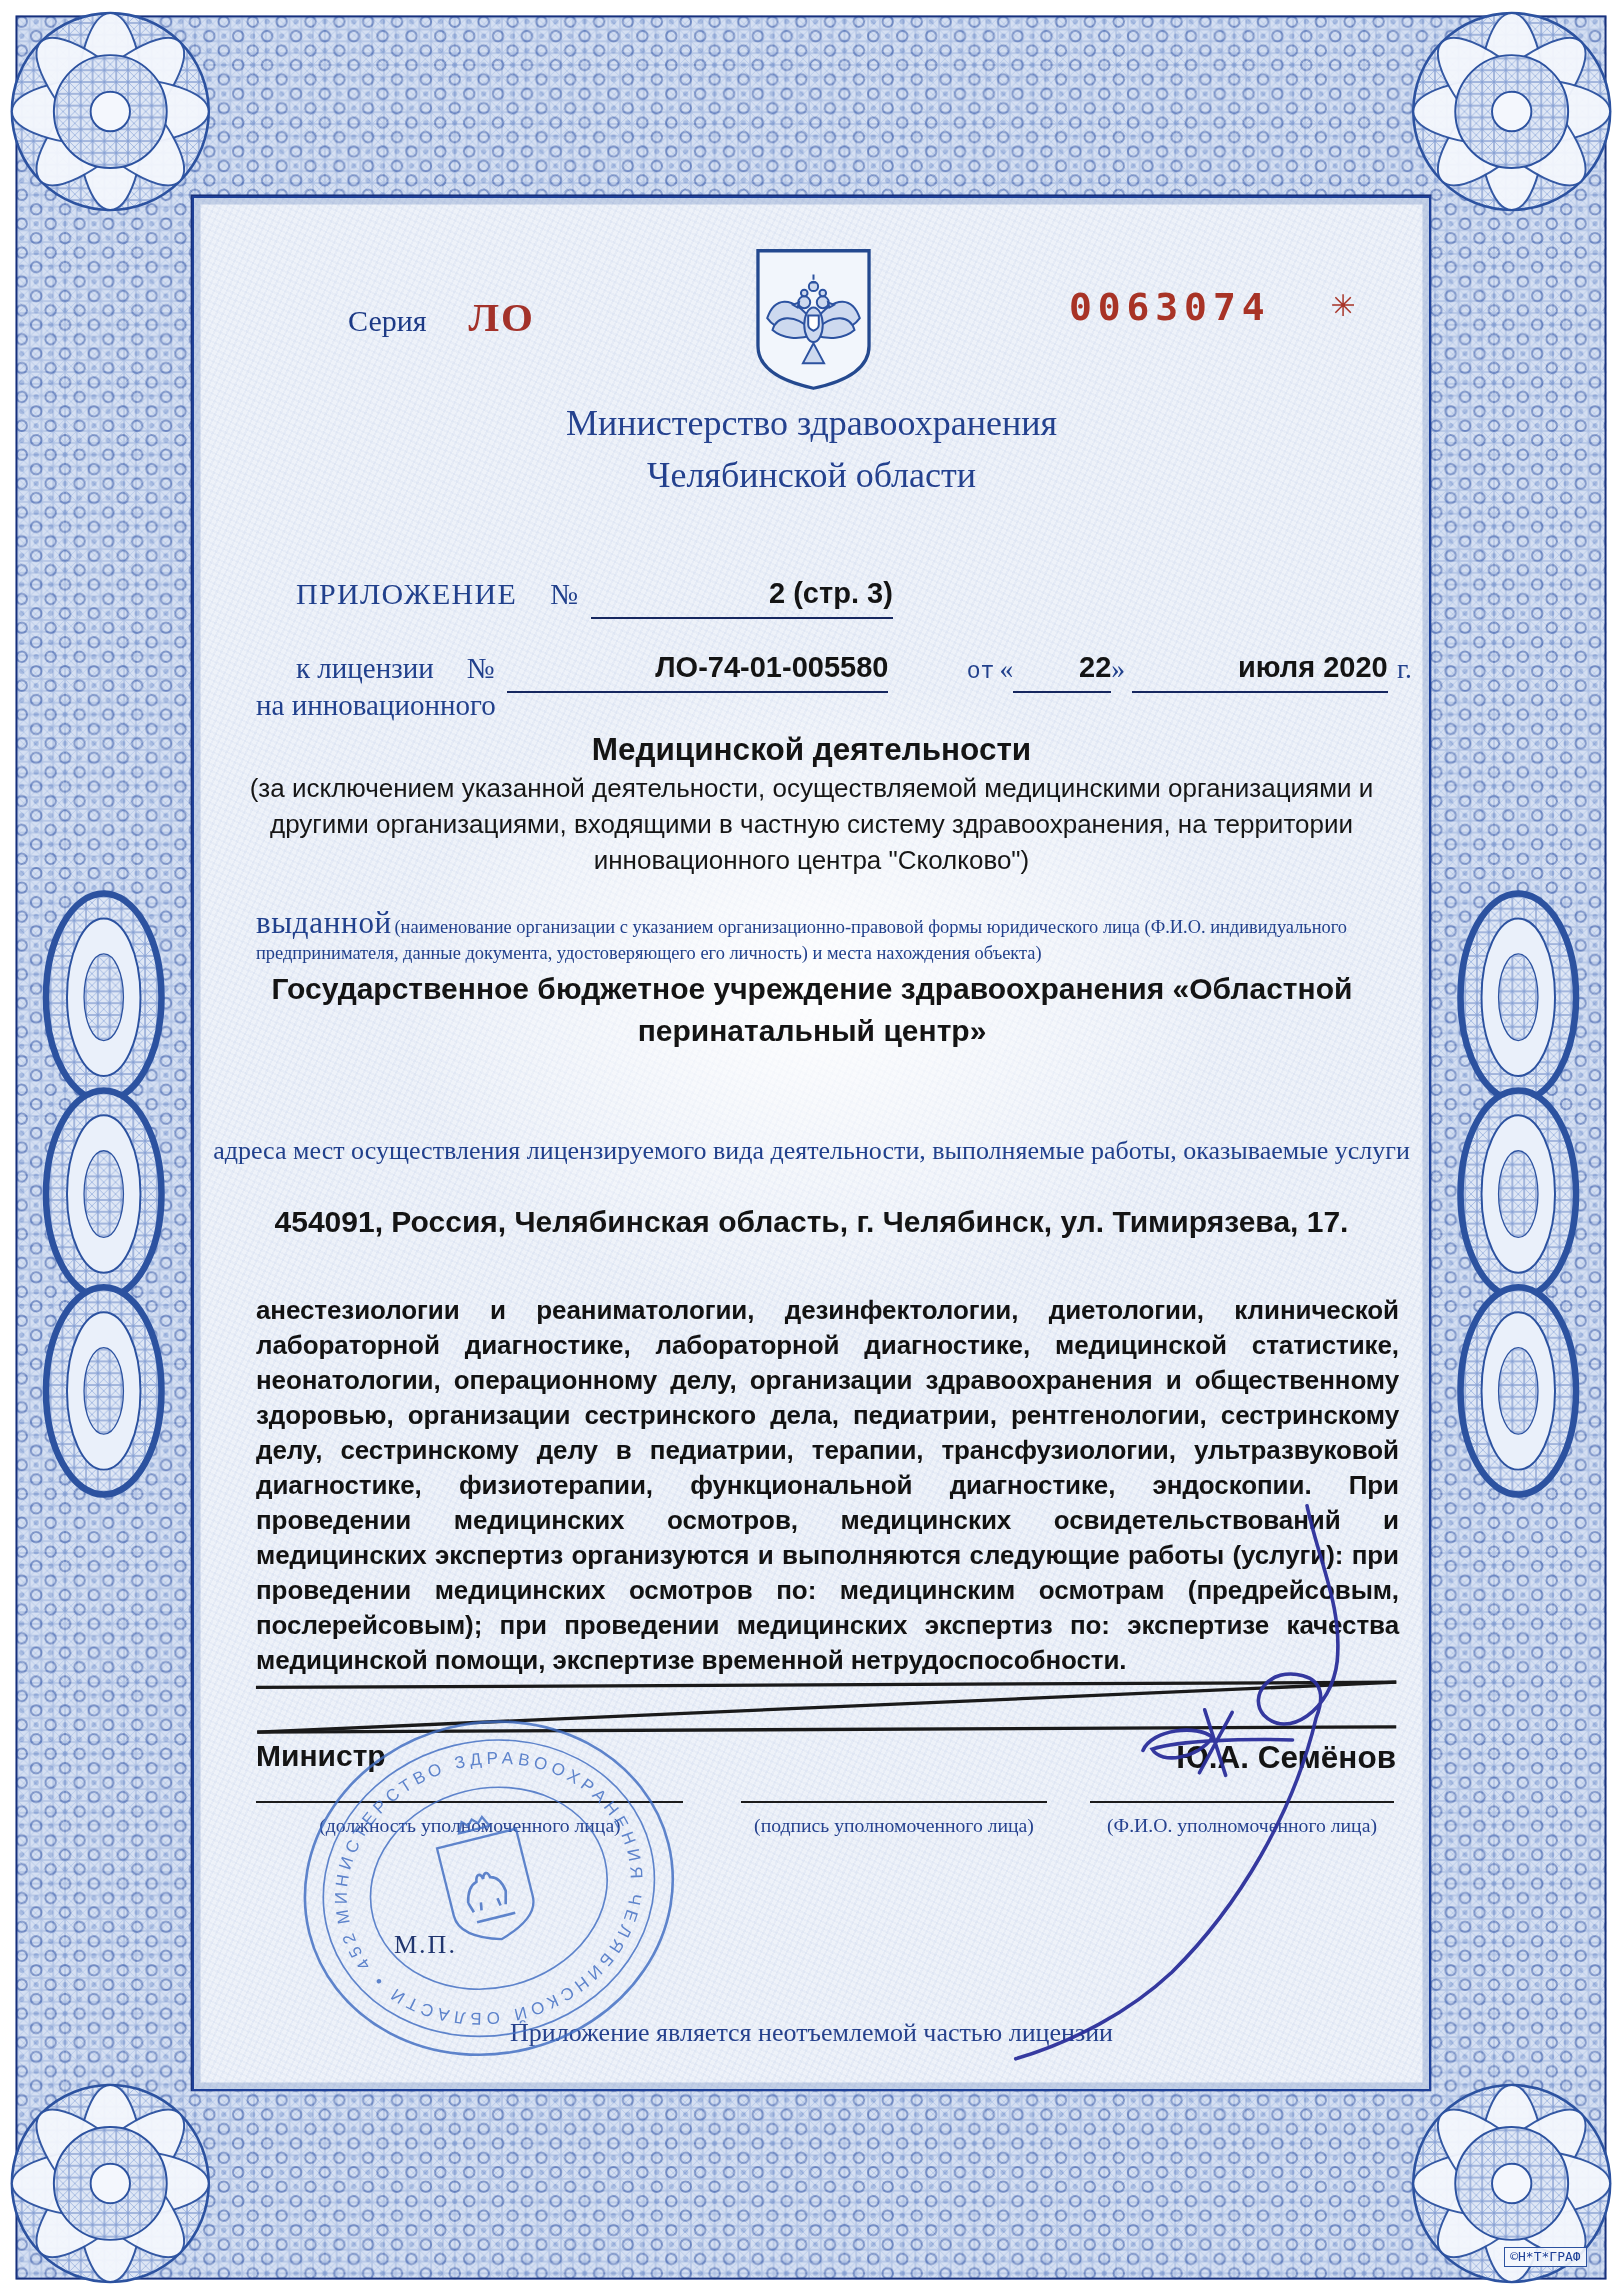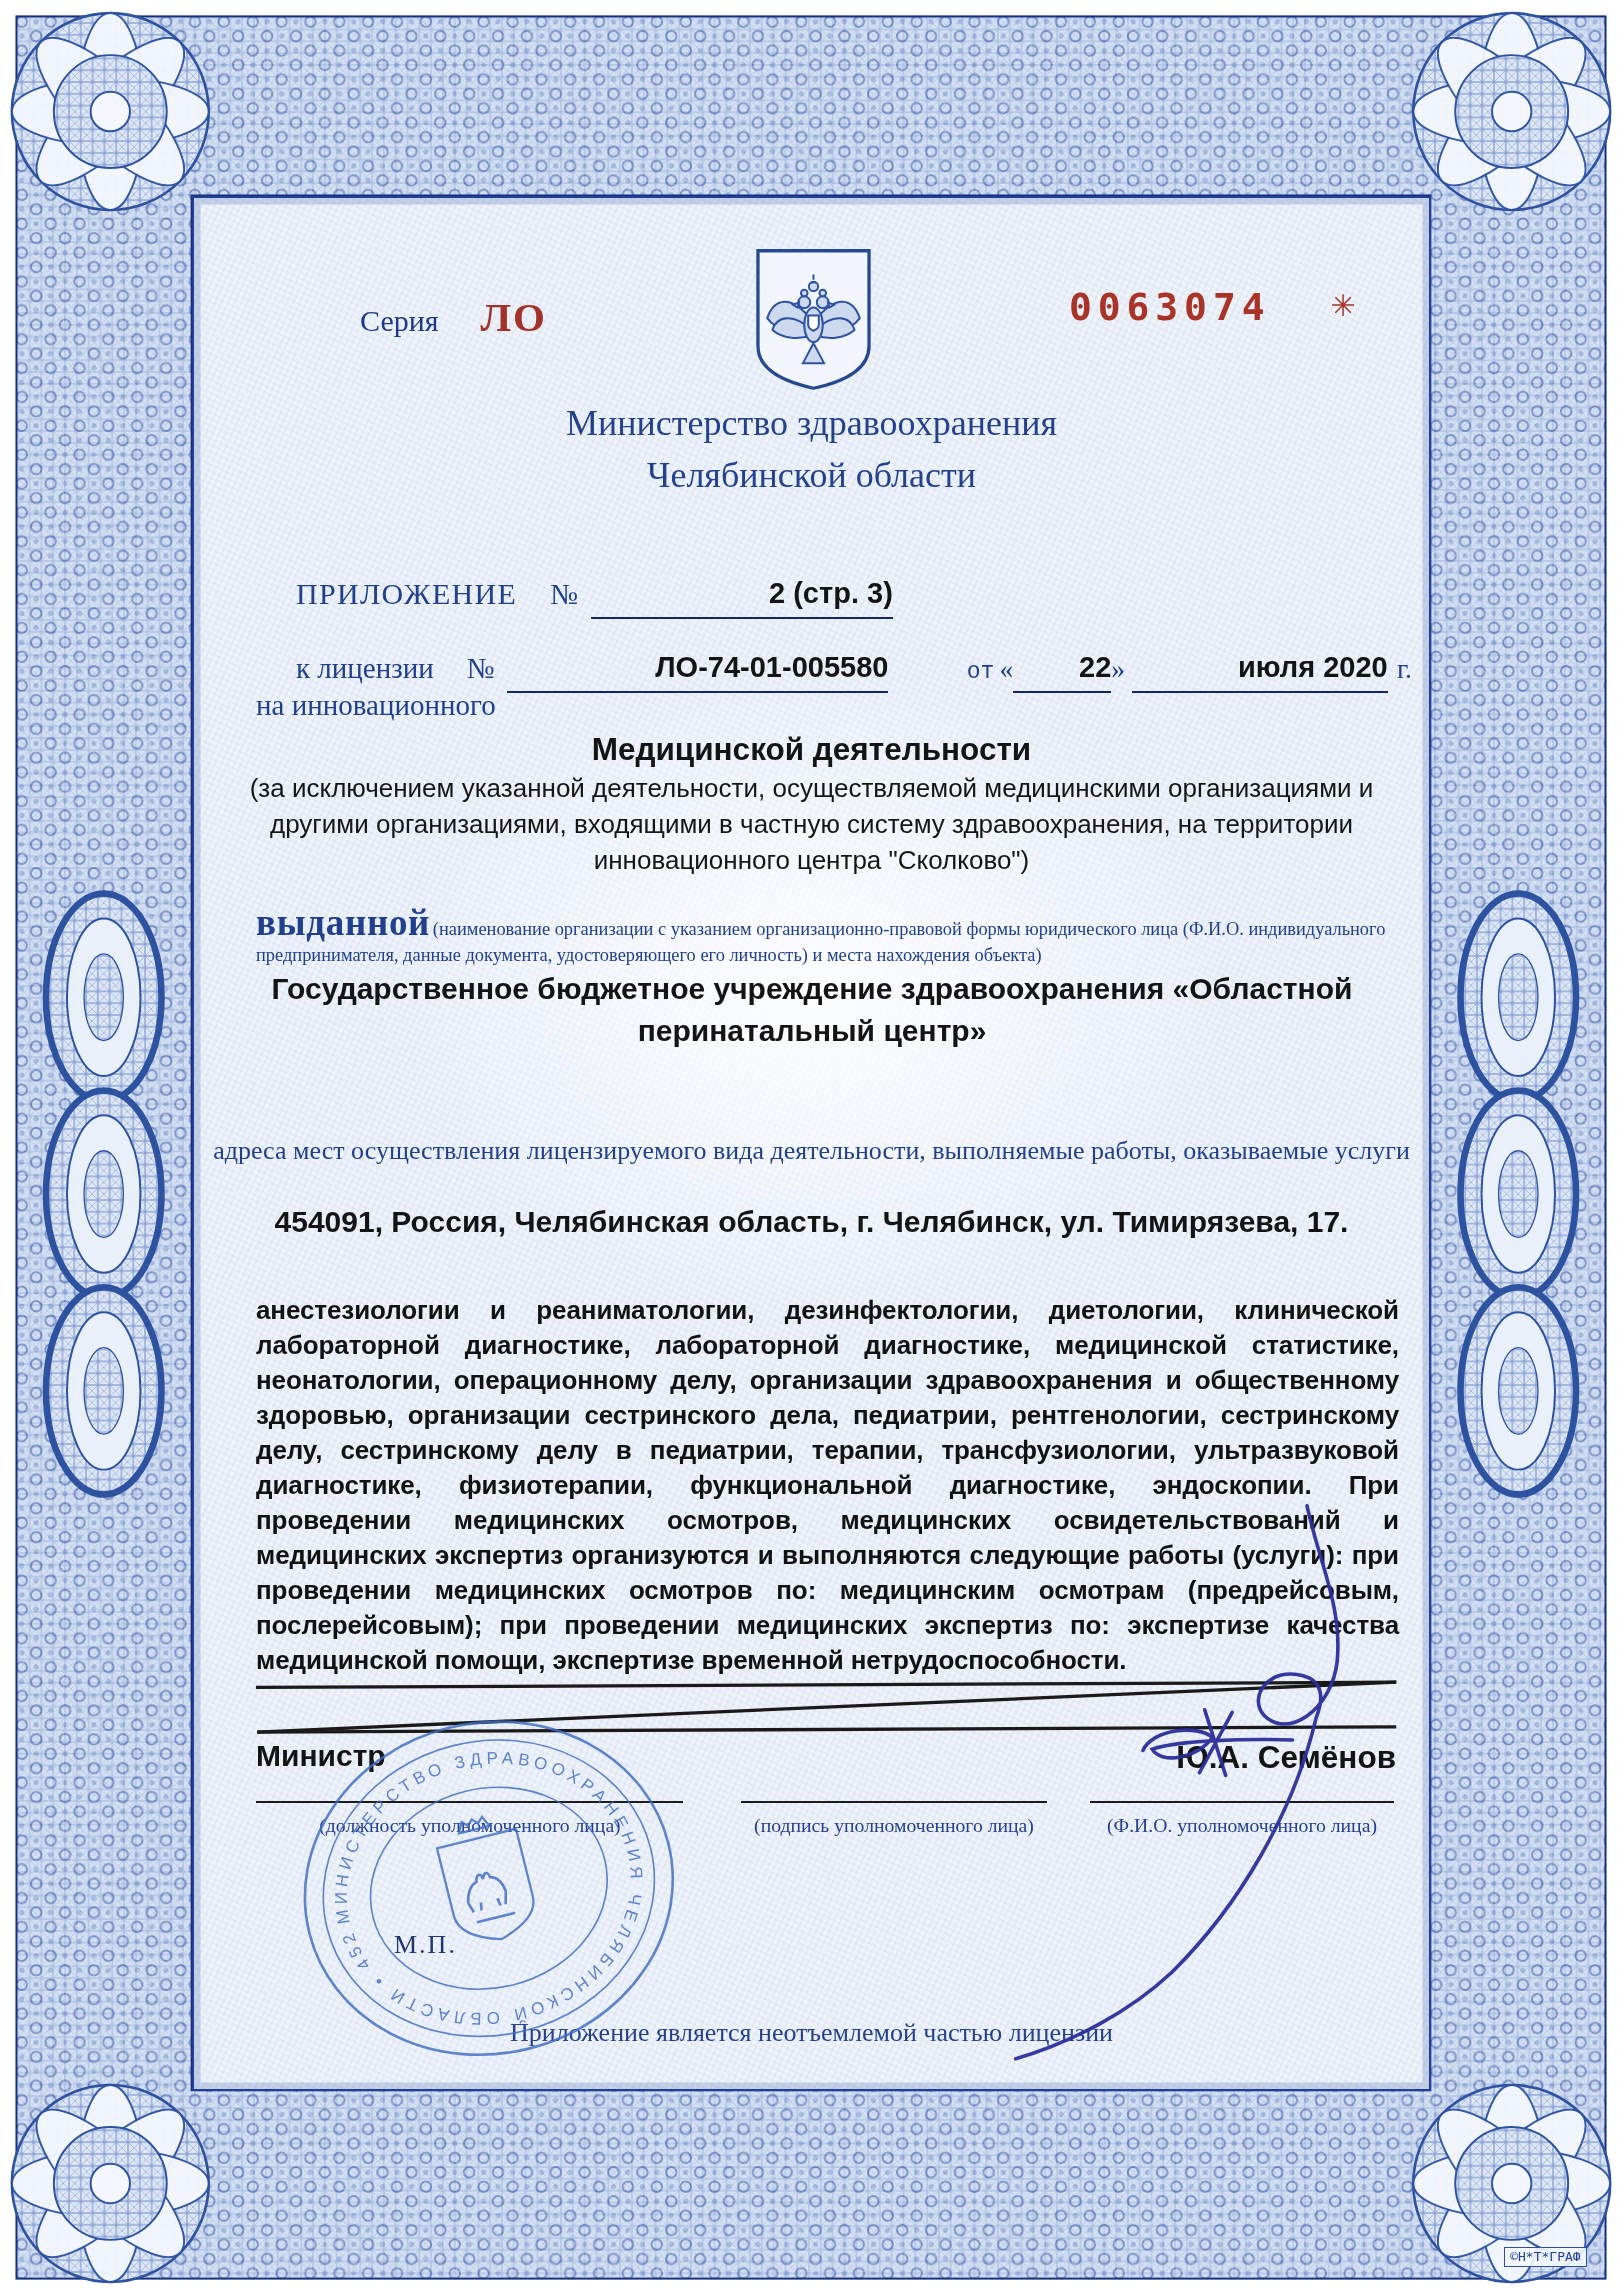--- a/index.html
+++ b/index.html
@@ -9,21 +9,21 @@
   .inner{position:absolute;left:192px;top:196px;width:1239px;height:1895px;z-index:1;
      background:
        radial-gradient(ellipse 591px 459px at 50% 42%, rgba(255,255,255,.9), rgba(255,255,255,0) 70%),
        repeating-linear-gradient(115deg, rgba(120,148,205,.07) 0 2px, rgba(255,255,255,0) 2px 5.9px),
        repeating-linear-gradient(25deg, rgba(120,148,205,.06) 0 2px, rgba(255,255,255,0) 2px 5.9px),
        #eef2f9;
      box-shadow: inset 0 0 0 2px #1d3f97, inset 0 0 0 8.5px rgba(45,85,165,.22);}
   .abs{position:absolute;}
   .lbl{color:#21408c;}
   .val{font-family:"Liberation Sans",sans-serif;font-weight:700;color:#141414;}
-  .series-row{left:168px;top:97px;display:flex;align-items:baseline;gap:42px;}
+  .series-row{left:156px;top:97px;display:flex;align-items:baseline;gap:42px;}
   .series-label{font-size:30px;color:#1d3a86;}
   .series-value{font-size:41px;font-weight:700;color:#a3322a;letter-spacing:2px;}
   .serial-row{left:877px;top:89px;display:flex;align-items:flex-start;gap:60px;}
   .serial-number{font-family:"DejaVu Sans Mono",monospace;font-weight:700;font-size:38px;
                  letter-spacing:5.9px;color:#a83326;}
   .serial-mark{font-size:30px;color:#a83326;padding-top:2.6px;}
   .title-block{left:0;top:201px;width:100%;text-align:center;color:#24418e;
                font-size:36px;line-height:52px;}
   .annex-row{left:104px;top:365px;display:flex;align-items:flex-end;}
   .annex-label{font-size:30px;letter-spacing:1.3px;padding-bottom:7.9px;}
@@ -38,21 +38,21 @@
   .quote{font-size:27.6px;color:#21408c;padding-bottom:7.9px;}
   .day-ublk{width:98px;height:58px;}
   .month-ublk{width:256px;height:58px;margin-left:6.6px;}
   .year-suffix{font-size:27.6px;color:#21408c;padding:0 0 7.9px 9.2px;}
   .osusch{left:64px;top:493px;font-size:29px;color:#21408c;}
   .activity-title{left:0;top:535px;width:100%;text-align:center;font-size:31.5px;}
   .activity-note{left:42px;top:574px;width:1155px;text-align:center;
       font-family:"Liberation Sans",sans-serif;font-weight:400;color:#161616;
       font-size:26px;line-height:36px;}
   .issued{left:64px;top:715px;width:1155px;color:#21408c;line-height:23.6px;}
-  .issued-label{font-size:37px;font-weight:700;letter-spacing:0.7px;}
+  .issued-label{font-size:31px;font-weight:400;letter-spacing:0.7px;}
   .issued-note{font-size:18.4px;}
   .org{left:62px;top:772px;width:1116px;text-align:center;font-size:30px;line-height:42px;}
   .addresses-label{left:0;top:940px;width:100%;text-align:center;font-size:26px;
       color:#21408c;white-space:nowrap;}
   .address{left:0;top:1009px;width:100%;text-align:center;font-size:30px;}
   .works{left:64px;top:1097px;width:1143px;font-family:"Liberation Sans",sans-serif;
       font-weight:700;color:#121212;font-size:26px;line-height:35px;text-align:justify;
       letter-spacing:-0.1px;}
   .minister{left:64px;top:1543px;font-size:30px;}
   .fio{right:35px;top:1543px;font-size:31.5px;}

